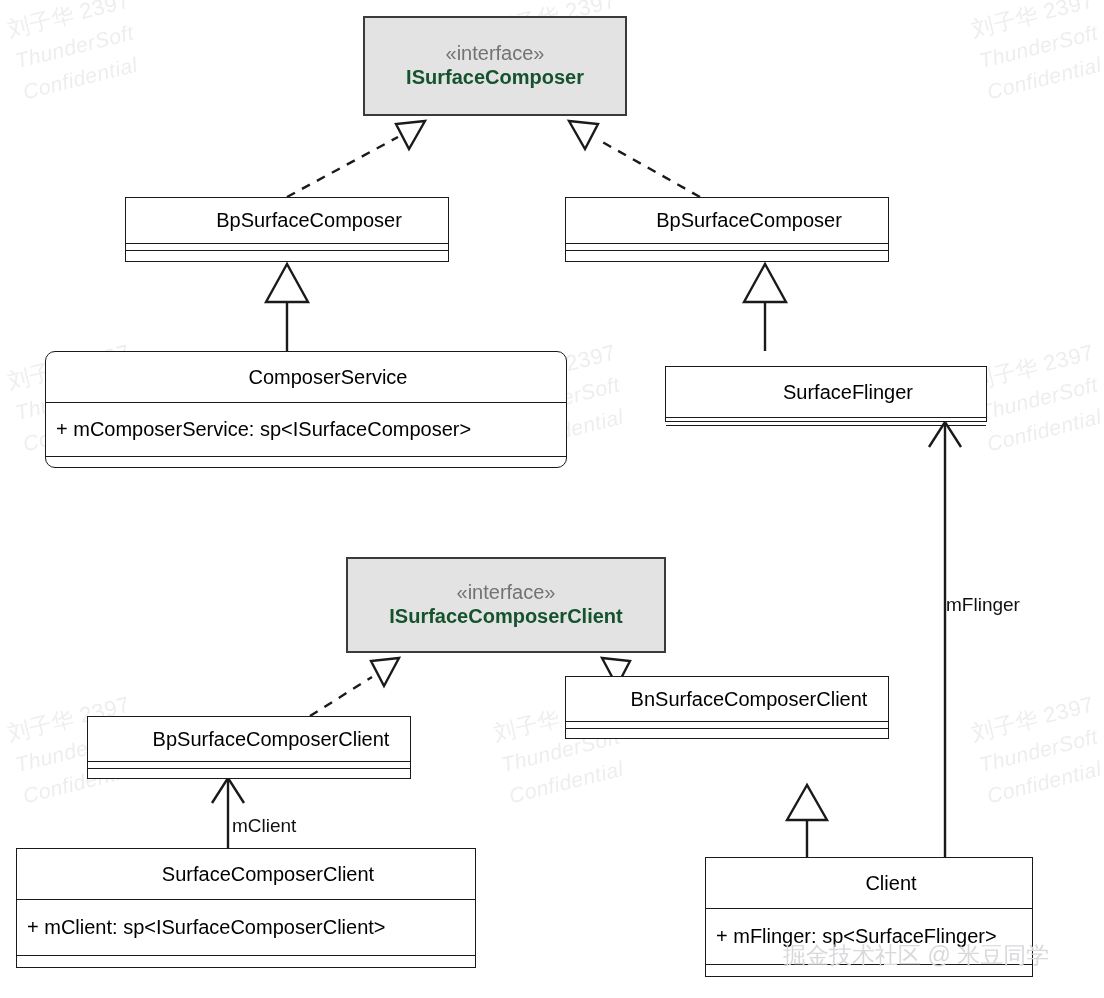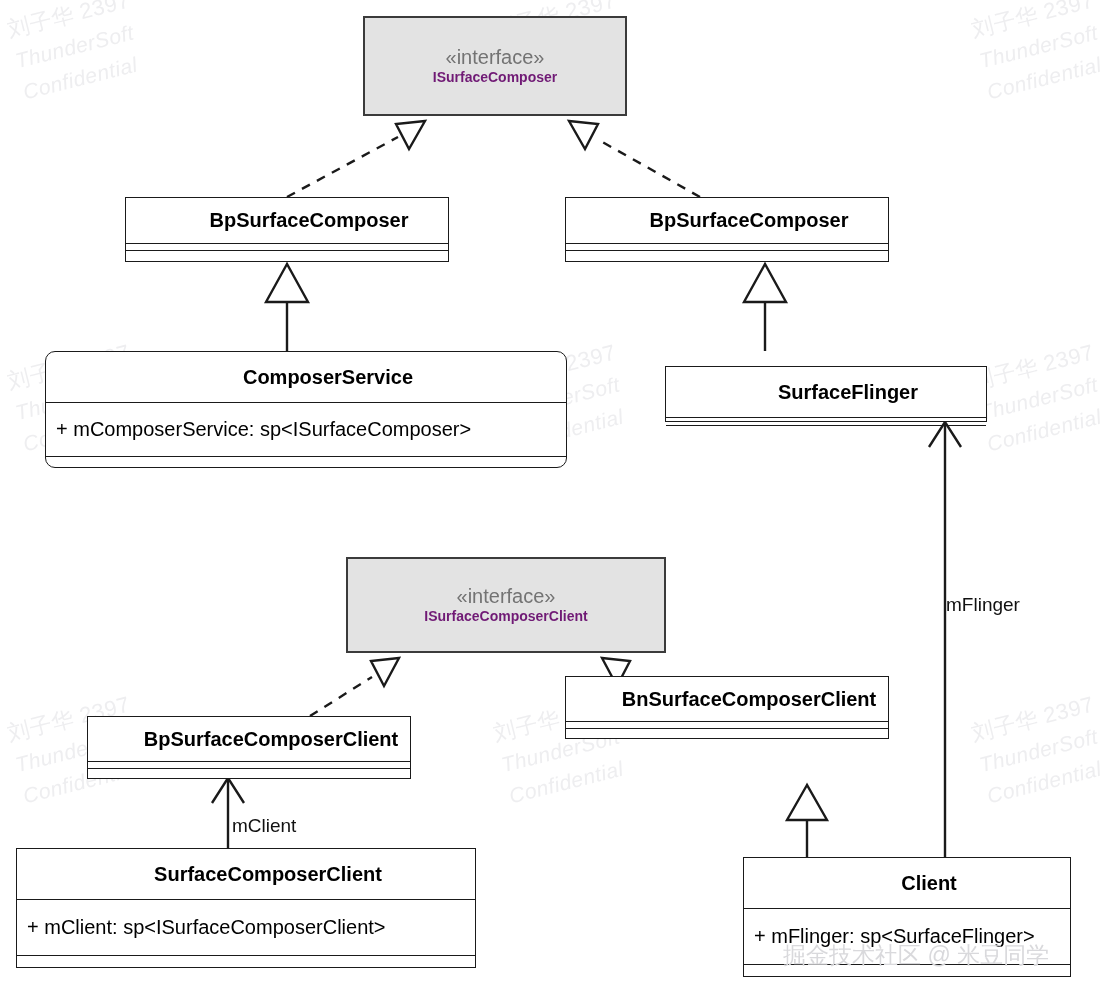--- a/index.html
+++ b/index.html
@@ -72,31 +72,31 @@
     flex-direction: column;
     align-items: center;
     justify-content: center;
   }
   .iface .stereo {
     font-size: 20px;
     color: #737373;
     line-height: 1.15;
   }
   .iface .nm {
-    font-size: 14px;
+    font-size: 20px;
     font-weight: bold;
-    color: #701a75;
+    color: #14532d;
     line-height: 1.25;
   }
   .cmp-name {
     display: flex;
     align-items: center;
     justify-content: center;
     font-size: 20px;
-    font-weight: bold;
+    font-weight: normal;
     color: #000;
     box-sizing: border-box;
     margin-left: 44px;
   }
   .cmp-attrs {
     border-top: 1.5px solid #1a1a1a;
     display: flex;
     align-items: center;
     padding-left: 10px;
     font-size: 20px;
@@ -268,21 +268,21 @@
   </div>
 
   <div class="node" style="left:16px; top:848px; width:460px; height:120px;">
     <div class="cmp-name" style="height:50px;">SurfaceComposerClient</div>
     <div class="cmp-attrs" style="height:56px;">
       <span>+ mClient: sp&lt;ISurfaceComposerClient&gt;</span>
     </div>
     <div class="cmp-ops" style="height:10px;"></div>
   </div>
 
-  <div class="node" style="left:743px; top:857px; width:328px; height:120px;">
+  <div class="node" style="left:705px; top:857px; width:328px; height:120px;">
     <div class="cmp-name" style="height:50px;">Client</div>
     <div class="cmp-attrs" style="height:56px;">
       <span>+ mFlinger: sp&lt;SurfaceFlinger&gt;</span>
     </div>
     <div class="cmp-ops" style="height:10px;"></div>
   </div>
 
   <div class="edge-label" style="left:232px; top:815px;">mClient</div>
   <div class="edge-label" style="left:946px; top:594px;">mFlinger</div>
 

